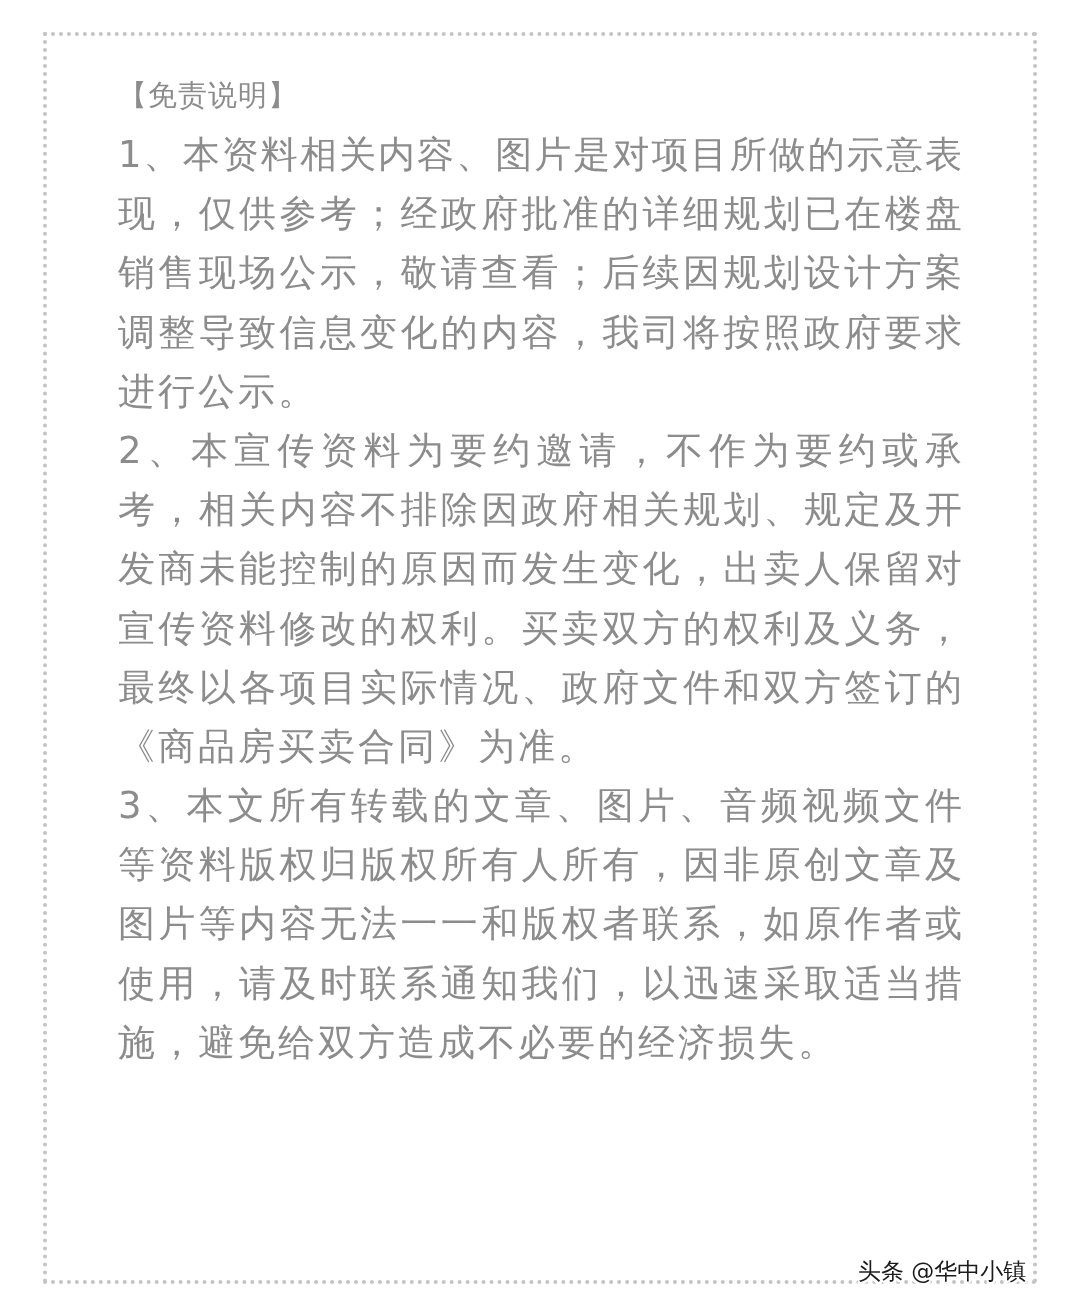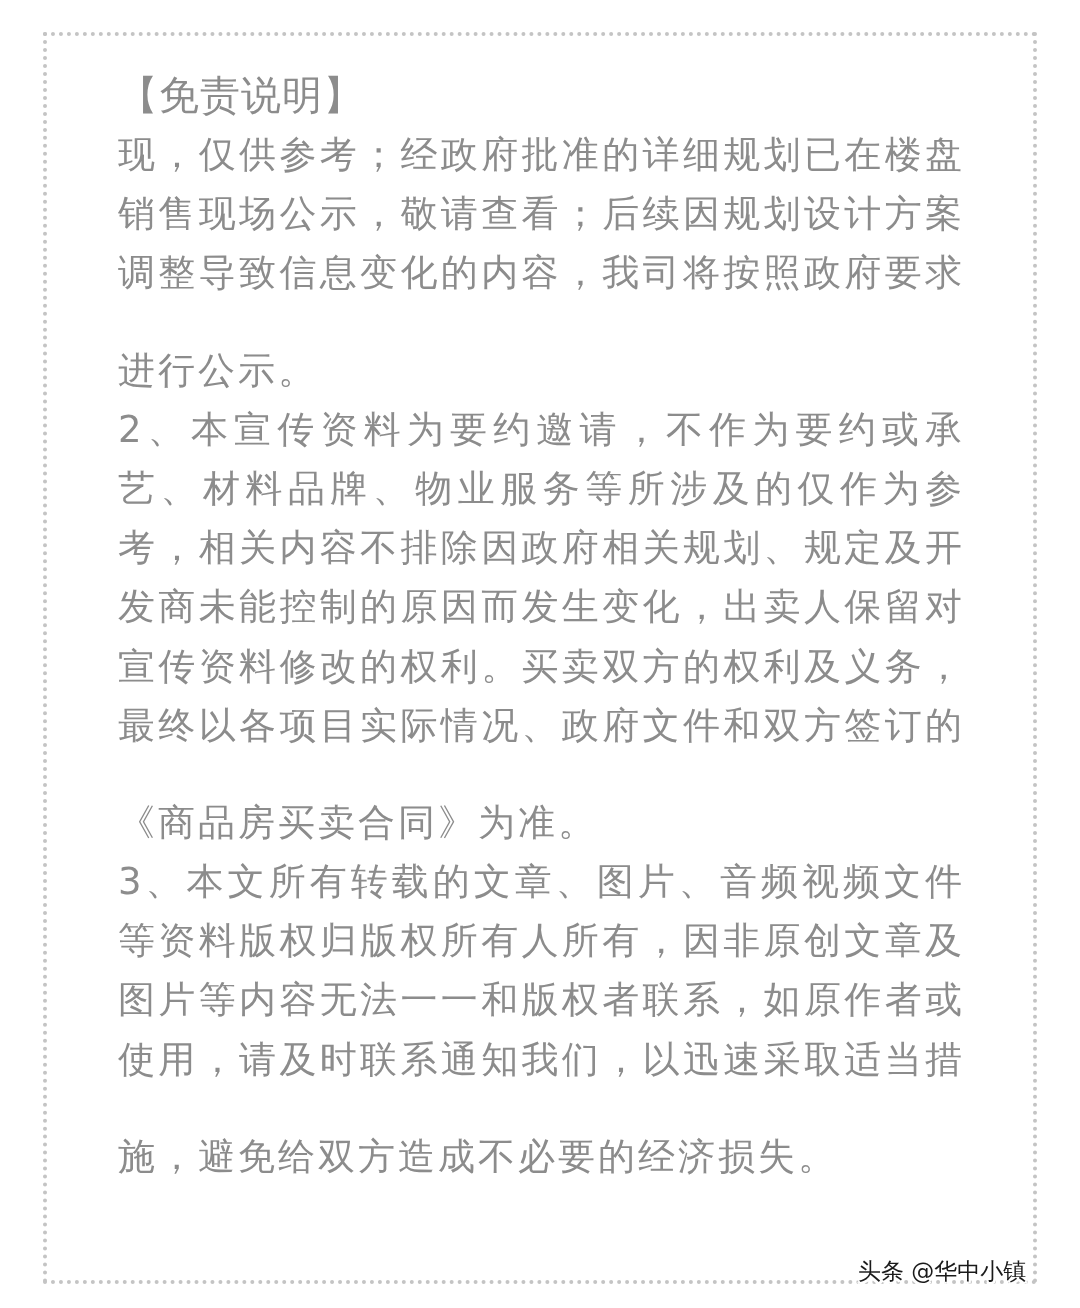--- a/index.html
+++ b/index.html
@@ -24,40 +24,39 @@
     box-sizing: content-box;
   }
   .content {
     position: absolute;
     left: 118px;
     top: 66px;
     width: 844px;
     color: #8c8c8c;
   }
   .heading {
-    font-size: 40px;
+    font-size: 29px;
     line-height: 59px;
     height: 59px;
     white-space: nowrap;
     letter-spacing: 1px;
   }
   .line {
     font-size: 37px;
     line-height: 59.2px;
     height: 59.2px;
     white-space: nowrap;
     text-align: justify;
     text-align-last: justify;
     width: 844px;
     overflow: visible;
   }
   .line.short {
     text-align-last: left;
     letter-spacing: 3px;
-    margin-top: 38px;
   }
   .watermark {
     position: absolute;
     left: 858px;
     top: 1252px;
     font-size: 23px;
     line-height: 38px;
     color: #1a1a1a;
     white-space: nowrap;
     text-shadow:
@@ -69,29 +68,29 @@
 </style>
 </head>
 <body>
 
 <div class="frame"></div>
 
 <div class="content">
   <div class="heading">【免责说明】</div>
 
   <div>
+    <div class="line">1、本资料相关内容、图片是对项目所做的示意表</div>
     <div class="line">现，仅供参考；经政府批准的详细规划已在楼盘</div>
     <div class="line">销售现场公示，敬请查看；后续因规划设计方案</div>
     <div class="line">调整导致信息变化的内容，我司将按照政府要求</div>
     <div class="line short">进行公示。</div>
   </div>
 
   <div>
     <div class="line">2、本宣传资料为要约邀请，不作为要约或承</div>
-    <div class="line">艺、材料品牌、物业服务等所涉及的仅作为参</div>
     <div class="line">考，相关内容不排除因政府相关规划、规定及开</div>
     <div class="line">发商未能控制的原因而发生变化，出卖人保留对</div>
     <div class="line">宣传资料修改的权利。买卖双方的权利及义务，</div>
     <div class="line">最终以各项目实际情况、政府文件和双方签订的</div>
     <div class="line short">《商品房买卖合同》为准。</div>
   </div>
 
   <div>
     <div class="line">3、本文所有转载的文章、图片、音频视频文件</div>
     <div class="line">等资料版权归版权所有人所有，因非原创文章及</div>

